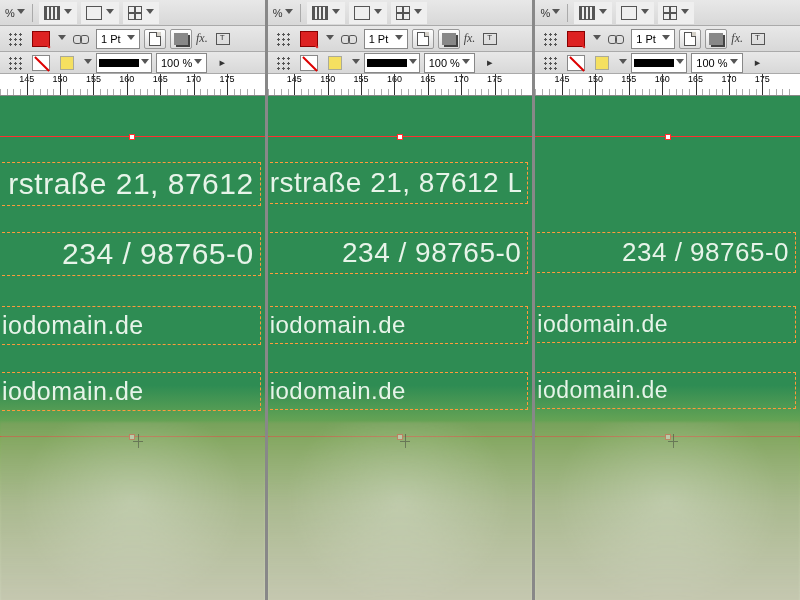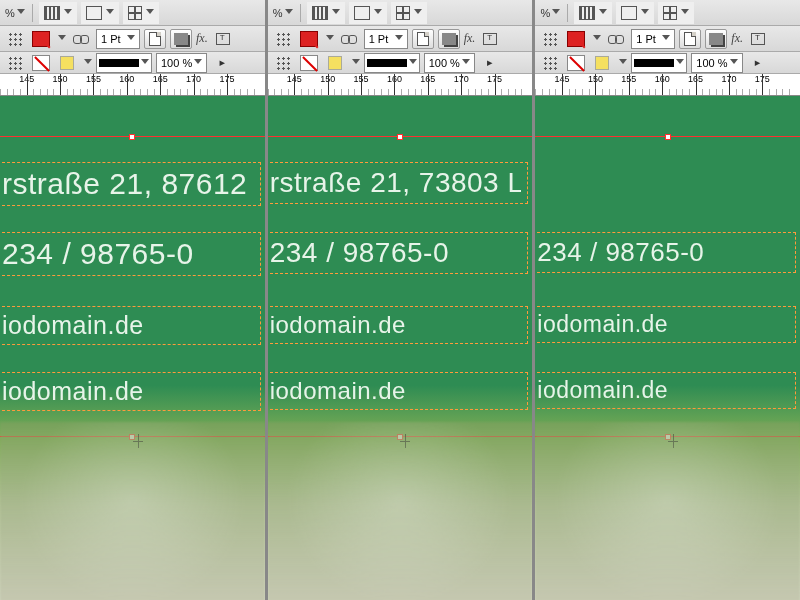--- a/index.html
+++ b/index.html
@@ -142,21 +142,21 @@
     padding: 4px 6px 4px 10px;
   }
   .text-line {
     color:#e7f4e9;
     font-family: "Arial Narrow","Segoe UI",sans-serif;
     font-stretch: condensed;
     letter-spacing: 0.5px;
     white-space: nowrap;
     overflow: hidden;
   }
-  .text-line.big { font-size: 30px; }
+  .text-line.big { font-size: 30px; text-align: right; }
   .text-line.med { font-size: 25px; }
 
   
   .guide {
     position:absolute; left:0; right:0; height:1px; background:#ff3030;
   }
   .handle {
     position:absolute; width:6px; height:6px; background:#fff; border:1px solid #ff3030;
     transform: translate(-50%,-50%);
   }
@@ -464,21 +464,21 @@
           <div class="sub" style="left: 253.65px;"></div>
         </div>
   </div>
 
   <div class="canvas">
     <div class="guide" style="top:40px">
       <span class="handle" style="left:50%; top:50%"></span>
     </div>
 
     <div class="text-frame" style="top:66px">
-      <div class="text-line big">rstraße 21, 73803 L</div>
+      <div class="text-line big">rstraße 21, 87612 L</div>
     </div>
 
     <div class="text-frame" style="top:136px">
       <div class="text-line big">234 / 98765-0</div>
     </div>
 
     <div class="text-frame" style="top:210px">
       <div class="text-line med">iodomain.de</div>
     </div>
 

